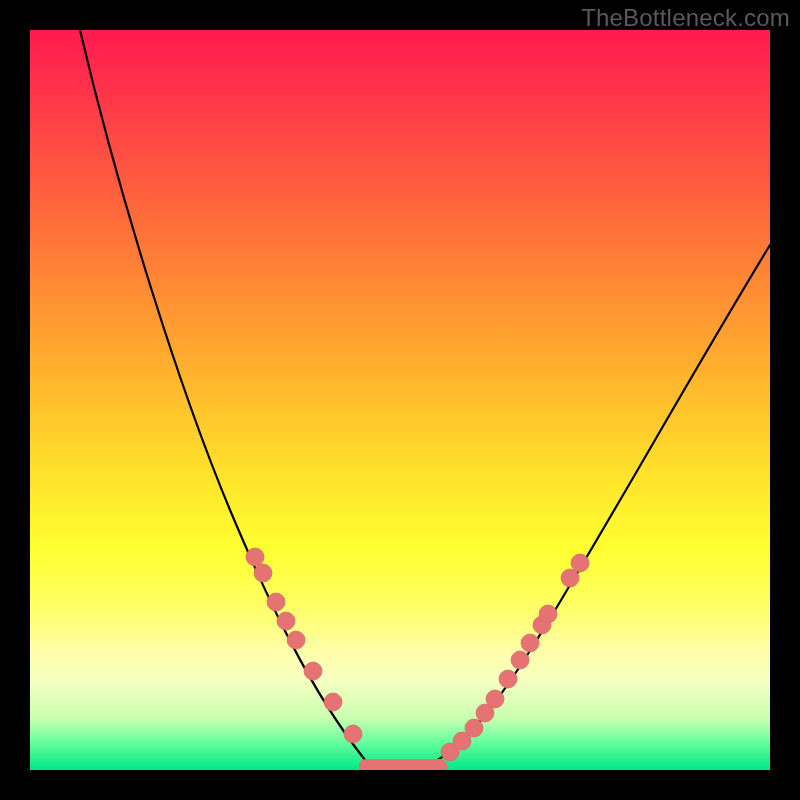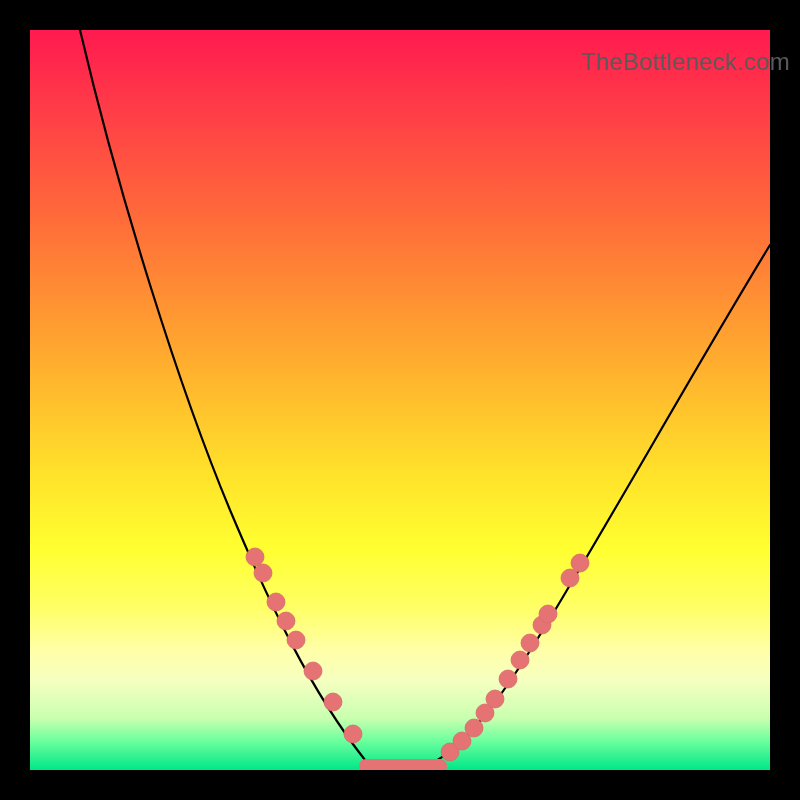--- a/index.html
+++ b/index.html
@@ -38,21 +38,20 @@
     );
   }
   .watermark {
     position: absolute;
     top: 4px;
     right: 10px;
     font-family: Arial, Helvetica, sans-serif;
     font-size: 24px;
     color: #5a5a5a;
     letter-spacing: 0.2px;
-    margin-top: 44px;
   }
   svg.curve {
     position: absolute;
     left: 0; top: 0;
     width: 740px; height: 740px;
   }
   .curve-path {
     fill: none;
     stroke: #000;
     stroke-width: 2.2;

